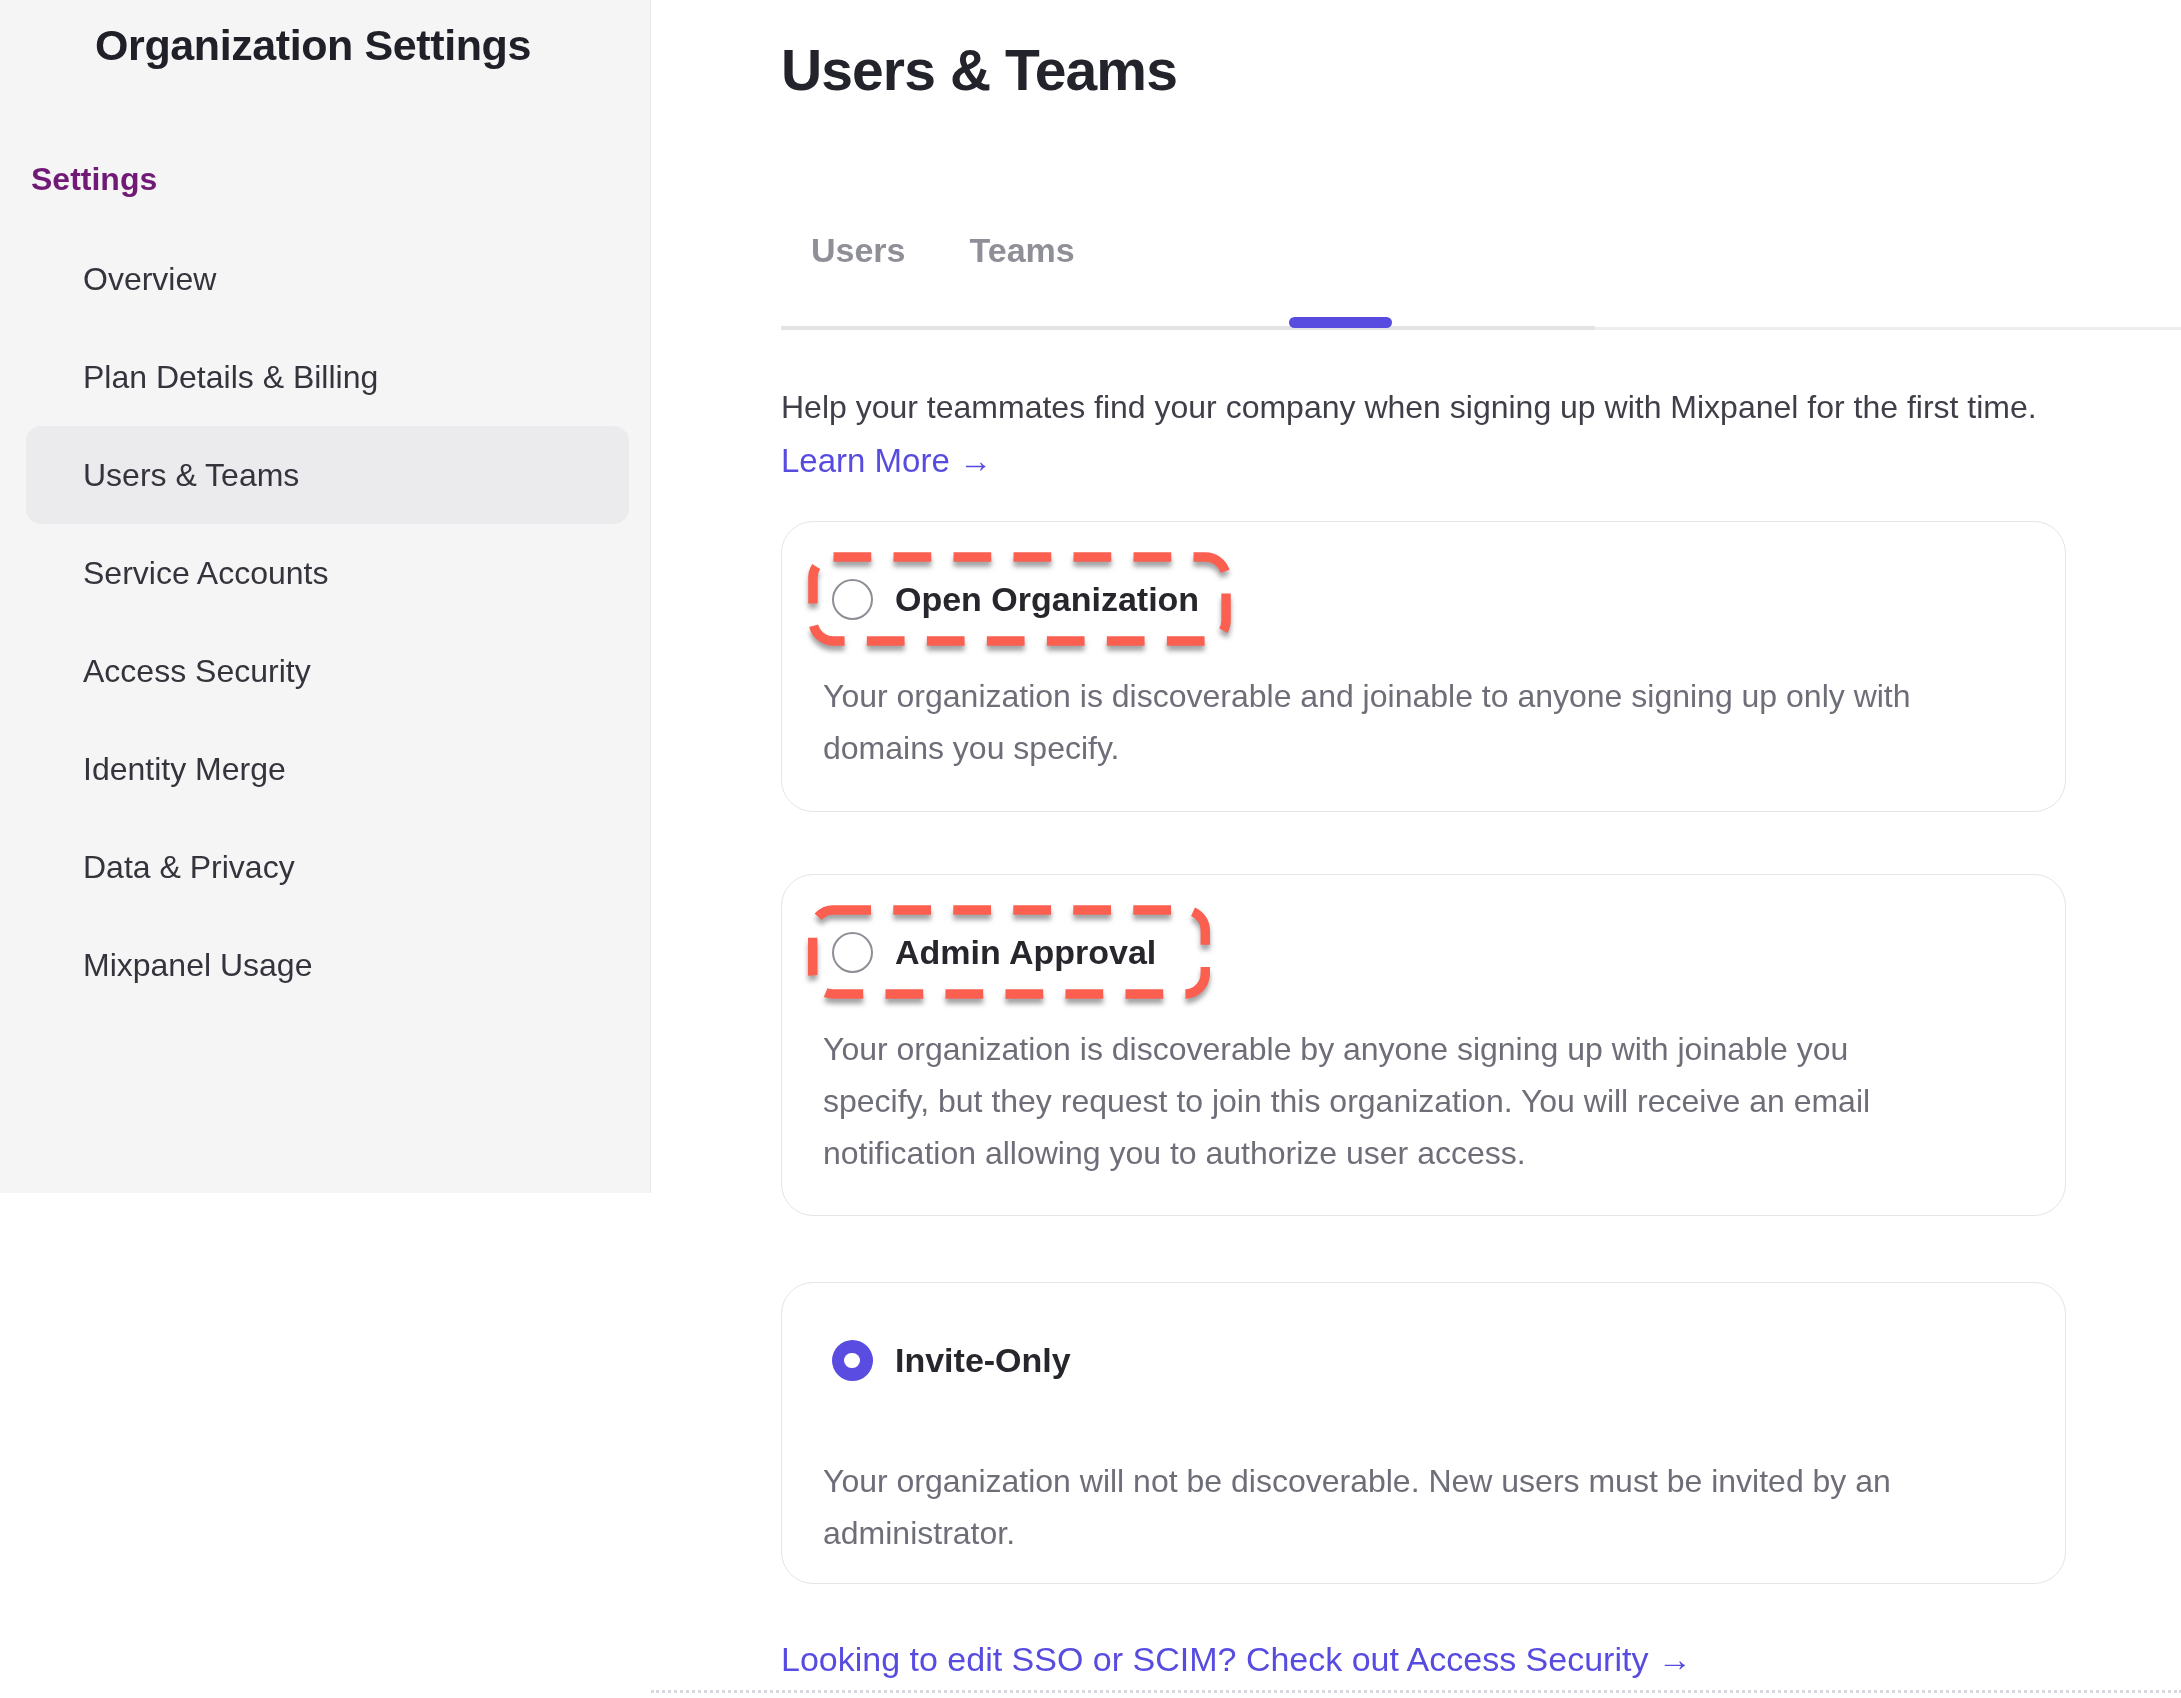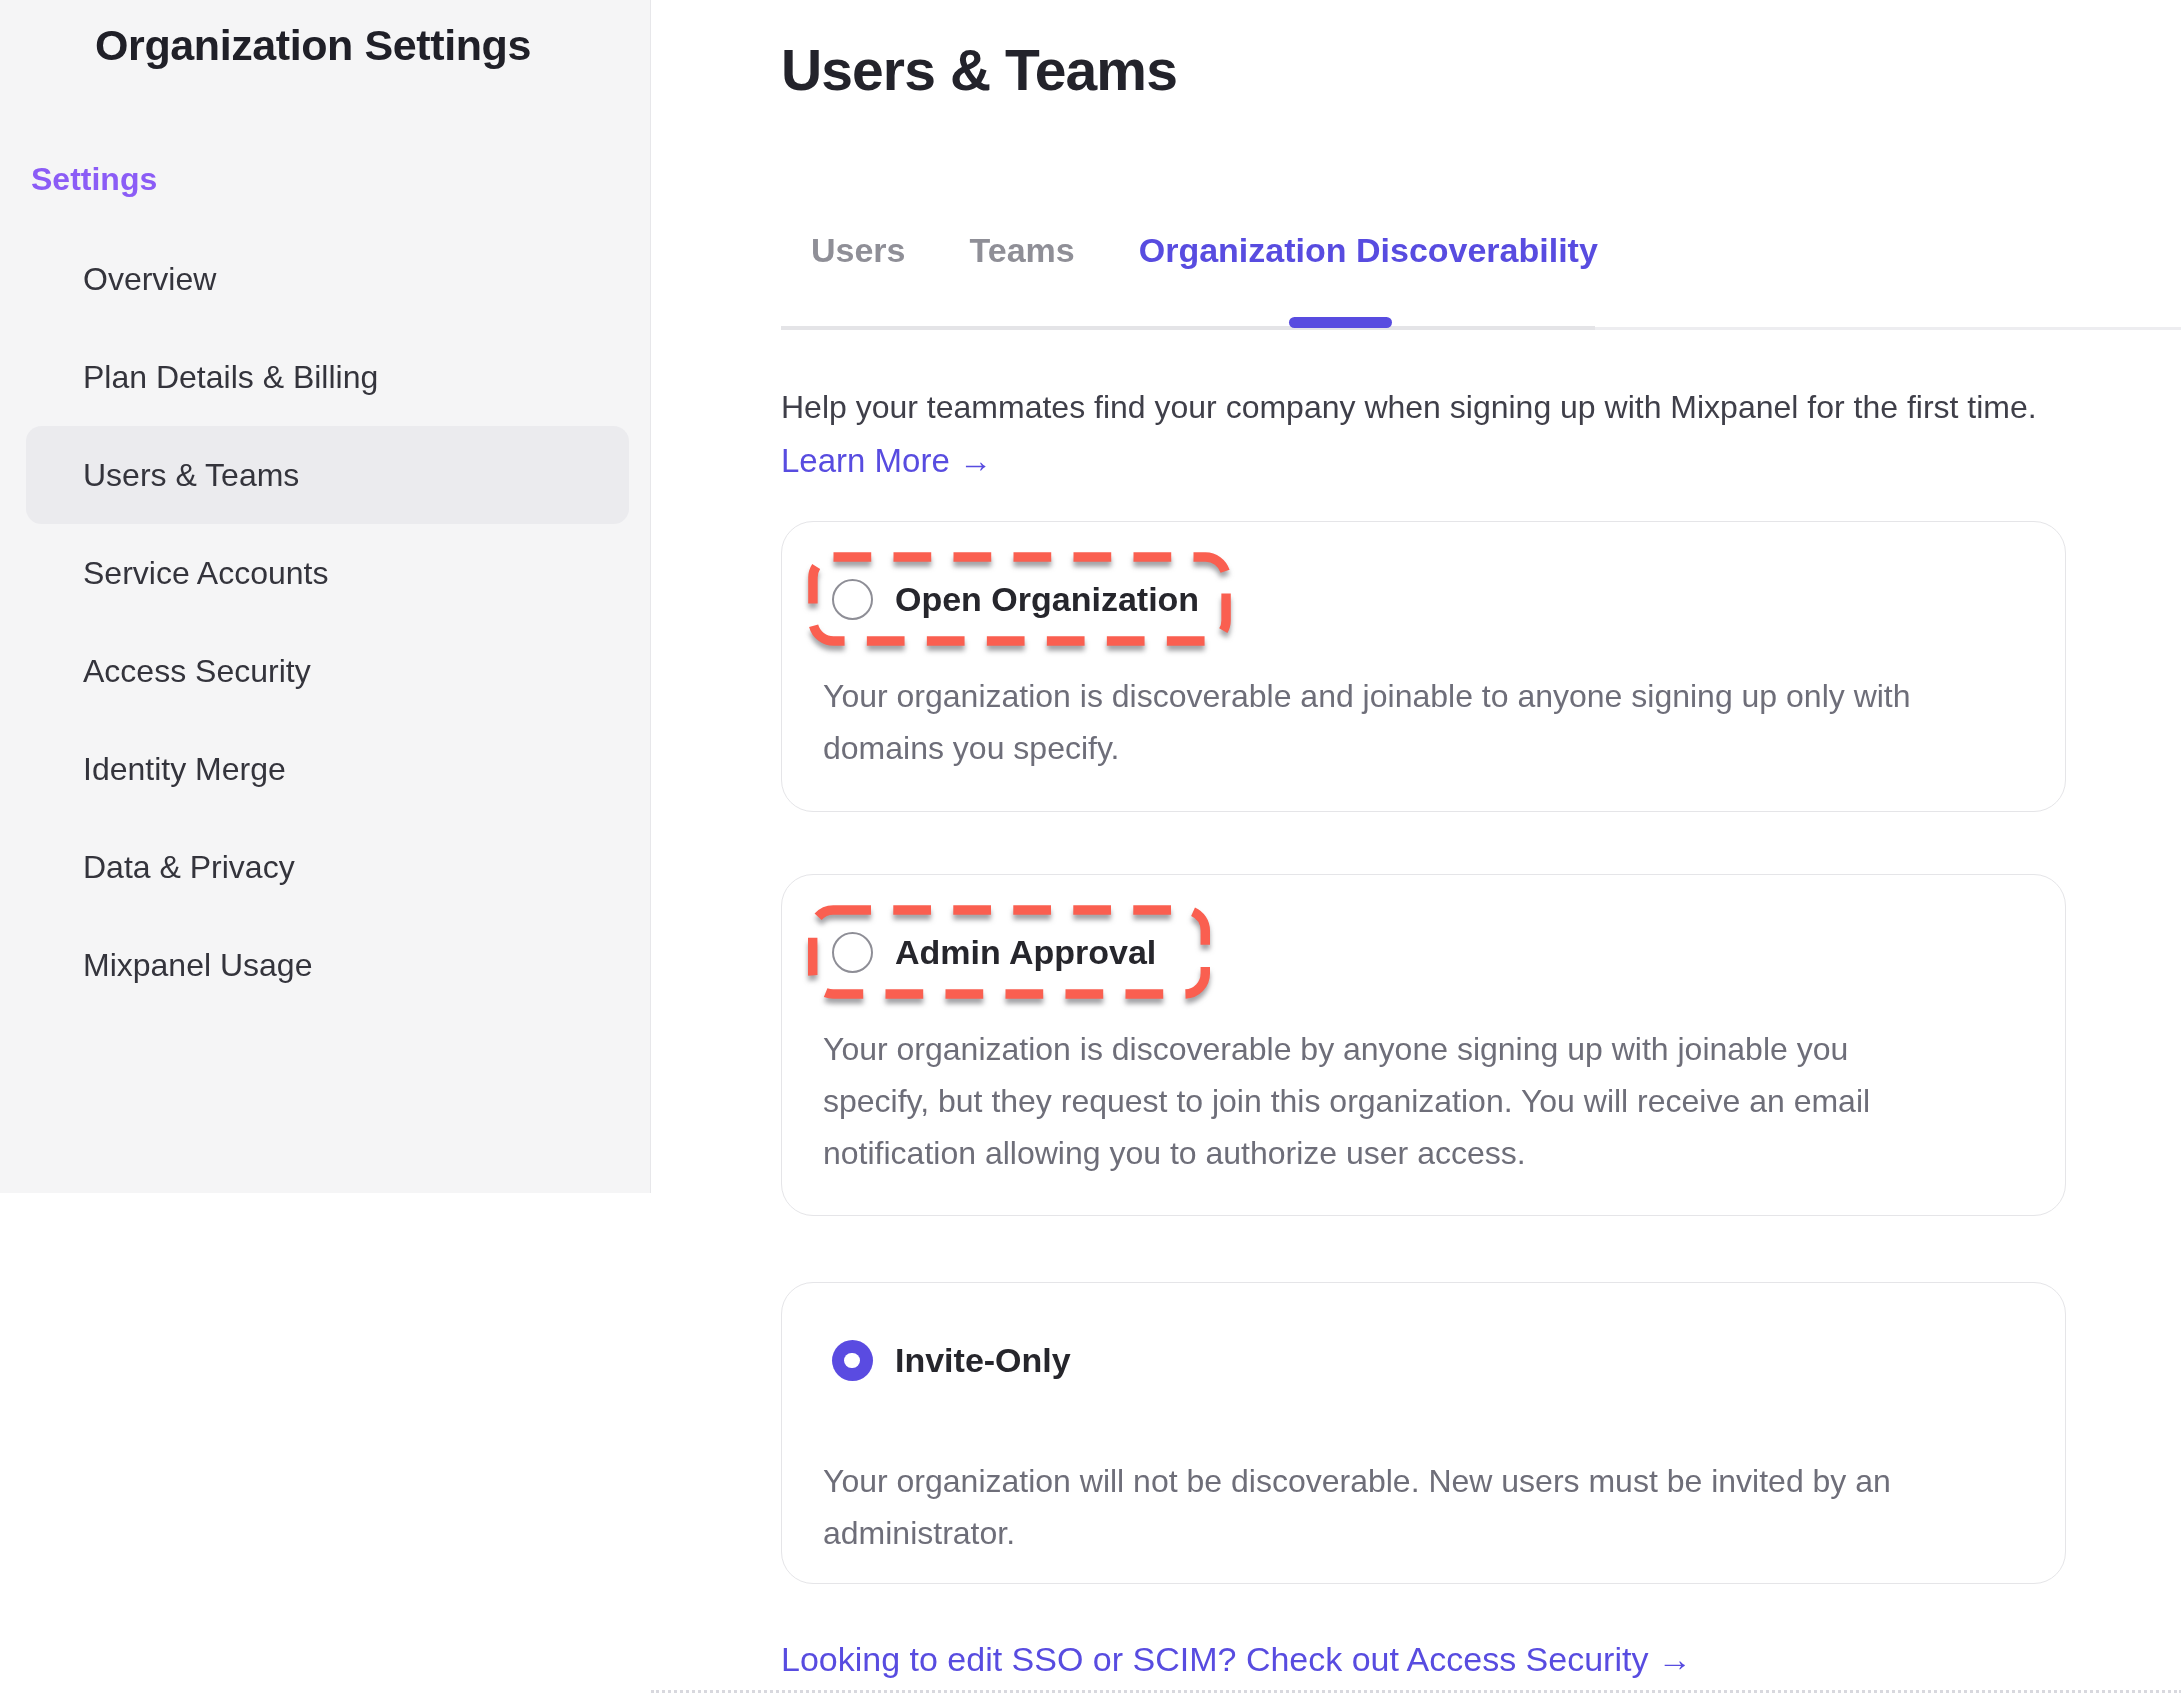--- a/index.html
+++ b/index.html
@@ -18,21 +18,21 @@
     background:#f5f5f6;
     border-right:1.7px solid #e7e7ea;
   }
   .sb-title {
     margin:19px 0 0 95px;
     font-size:43px; font-weight:700; letter-spacing:-0.4px;
     color:#202028; line-height:52px;
   }
   .sb-section {
     margin:89px 0 0 31px;
-    font-size:32px; font-weight:700; color:#8b5cf6; line-height:39px;
+    font-size:32px; font-weight:700; color:#701a75; line-height:39px;
   }
   .sb-items { margin-top:31px; }
   .side-item {
     height:98px; display:flex; align-items:center;
     padding-left:83px;
     font-size:32px; font-weight:500; color:#34343c;
     cursor:pointer;
   }
   .side-item.selected {
     background:#ebebee; border-radius:15.5px;
@@ -157,21 +157,20 @@
   </div>
 </div>
 
 <div class="main">
   <h1 class="m-title">Users &amp; Teams</h1>
 
   <div class="tabstrip">
     <div class="tabs">
       <div class="tab">Users</div>
       <div class="tab">Teams</div>
-      <div class="tab active">Organization Discoverability</div>
     </div>
     <div class="tab-indicator"></div>
     <div class="tabline-ext"></div>
   </div>
 
   <div class="intro">Help your teammates find your company when signing up with Mixpanel for the first time.</div>
   <a class="learn-more">Learn More →</a>
 
   <div class="option-card card-1">
     <div class="option-head">

